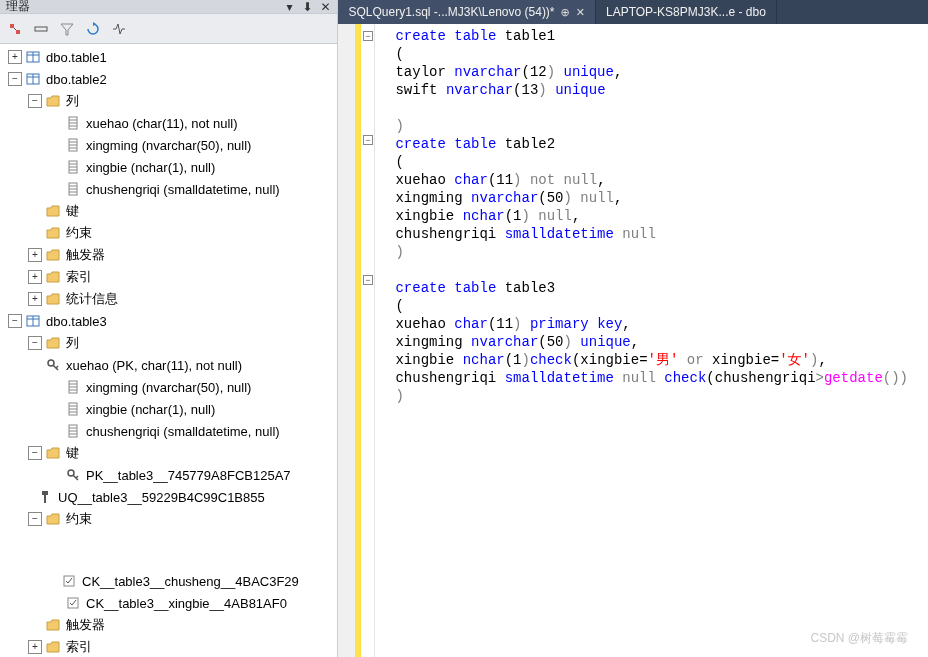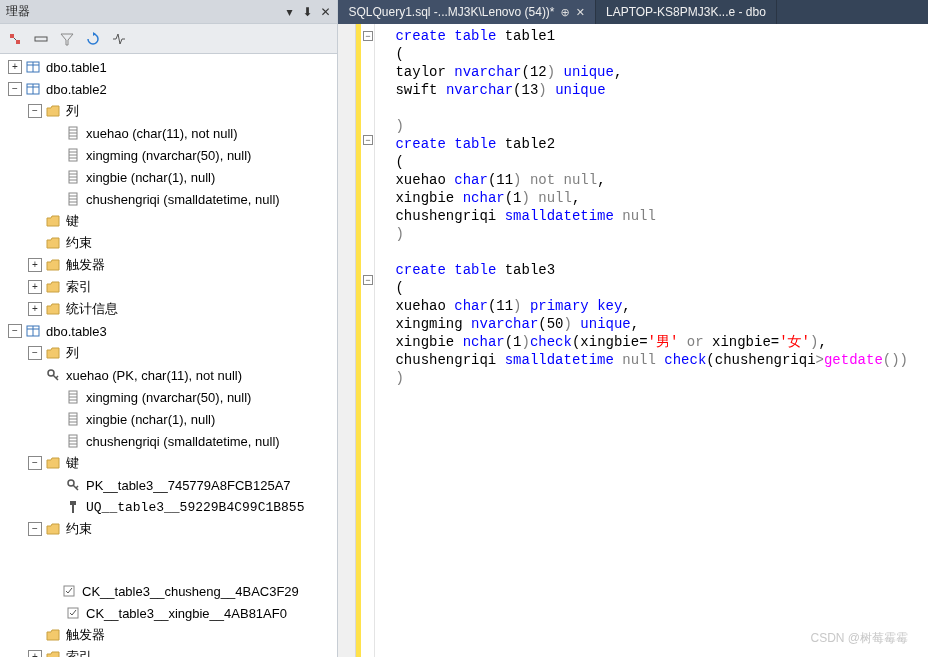--- a/index.html
+++ b/index.html
@@ -14,21 +14,21 @@
 }
 .left-panel {
   width: 378px;
   background: #eaecef;
   border-right: 1px solid #c7cdd4;
   display: flex;
   flex-direction: column;
 }
 .panel-header {
   background: #d4d8de;
-  height: 24px;
+  height: 14px;
   display: flex;
   align-items: center;
   justify-content: space-between;
   padding: 0 4px 0 6px;
   border-bottom: 1px solid #c7cdd4;
 }
 .panel-title { font-size: 12px; color: #222; }
 .panel-controls { display: flex; gap: 2px; }
 .panel-controls span { width: 16px; text-align: center; color: #333; font-size: 12px; }
 .toolbar {
@@ -394,21 +394,21 @@
         <span class="exp-blank"></span>
         <span class="tree-icon">
           <svg width="14" height="14">
             <circle cx="5" cy="5" r="3" fill="none" stroke="#555" stroke-width="1.5"></circle>
             <line x1="7" y1="7" x2="12" y2="12" stroke="#555" stroke-width="1.5"></line>
             <line x1="10" y1="10" x2="12" y2="8" stroke="#555" stroke-width="1.5"></line>
           </svg>
         </span>
         <span>PK__table3__745779A8FCB125A7</span>
       </div>
-      <div class="tree-item" style="padding-left: 48px; font-family: Liberation Mono, monospace;">
+      <div class="tree-item" style="padding-left: 20px;">
         <span class="exp-blank"></span>
         <span class="tree-icon">
           <svg width="14" height="14">
             <rect x="4" y="1" width="6" height="4" fill="#555"></rect>
             <line x1="7" y1="5" x2="7" y2="13" stroke="#555" stroke-width="2"></line>
           </svg>
         </span>
         <span>UQ__table3__59229B4C99C1B855</span>
       </div>
       <div class="tree-item" style="padding-left: 28px;">
@@ -510,20 +510,21 @@
     <div class="code" id="code">
         <div class="code-line"><span class="kw-blue">create</span><span> </span><span class="kw-blue">table</span><span> table1</span></div>
         <div class="code-line"><span>(</span><span></span></div>
         <div class="code-line"><span>taylor </span><span class="kw-blue">nvarchar</span><span>(</span><span>12</span><span class="kw-gray">)</span><span> </span><span class="kw-blue">unique</span><span>,</span></div>
         <div class="code-line"><span>swift </span><span class="kw-blue">nvarchar</span><span>(</span><span>13</span><span class="kw-gray">)</span><span> </span><span class="kw-blue">unique</span></div>
         <div class="code-line"><span></span></div>
         <div class="code-line"><span class="kw-gray">)</span></div>
         <div class="code-line"><span class="kw-blue">create</span><span> </span><span class="kw-blue">table</span><span> table2</span></div>
         <div class="code-line"><span>(</span><span></span></div>
         <div class="code-line"><span>xuehao </span><span class="kw-blue">char</span><span>(</span><span>11</span><span class="kw-gray">)</span><span> </span><span class="kw-gray">not</span><span> </span><span class="kw-gray">null</span><span>,</span></div>
+        <div class="code-line"><span>xingming </span><span class="kw-blue">nvarchar</span><span>(</span><span>50</span><span class="kw-gray">)</span><span> </span><span class="kw-gray">null</span><span>,</span></div>
         <div class="code-line"><span>xingbie </span><span class="kw-blue">nchar</span><span>(</span><span>1</span><span class="kw-gray">)</span><span> </span><span class="kw-gray">null</span><span>,</span></div>
         <div class="code-line"><span>chushengriqi </span><span class="kw-blue">smalldatetime</span><span> </span><span class="kw-gray">null</span></div>
         <div class="code-line"><span class="kw-gray">)</span></div>
         <div class="code-line"><span></span></div>
         <div class="code-line"><span class="kw-blue">create</span><span> </span><span class="kw-blue">table</span><span> table3</span></div>
         <div class="code-line"><span>(</span><span></span></div>
         <div class="code-line"><span>xuehao </span><span class="kw-blue">char</span><span>(</span><span>11</span><span class="kw-gray">)</span><span> </span><span class="kw-blue">primary</span><span> </span><span class="kw-blue">key</span><span>,</span></div>
         <div class="code-line"><span>xingming </span><span class="kw-blue">nvarchar</span><span>(</span><span>50</span><span class="kw-gray">)</span><span> </span><span class="kw-blue">unique</span><span>,</span></div>
         <div class="code-line"><span>xingbie </span><span class="kw-blue">nchar</span><span>(</span><span>1</span><span class="kw-gray">)</span><span class="kw-blue">check</span><span>(</span><span>xingbie</span><span>=</span><span class="kw-red">'男'</span><span> </span><span class="kw-gray">or</span><span> xingbie</span><span>=</span><span class="kw-red">'女'</span><span class="kw-gray">)</span><span>,</span></div>
         <div class="code-line"><span>chushengriqi </span><span class="kw-blue">smalldatetime</span><span> </span><span class="kw-gray">null</span><span> </span><span class="kw-blue">check</span><span>(</span><span>chushengriqi</span><span class="kw-gray">&gt;</span><span class="kw-magenta">getdate</span><span class="kw-gray">())</span></div>

